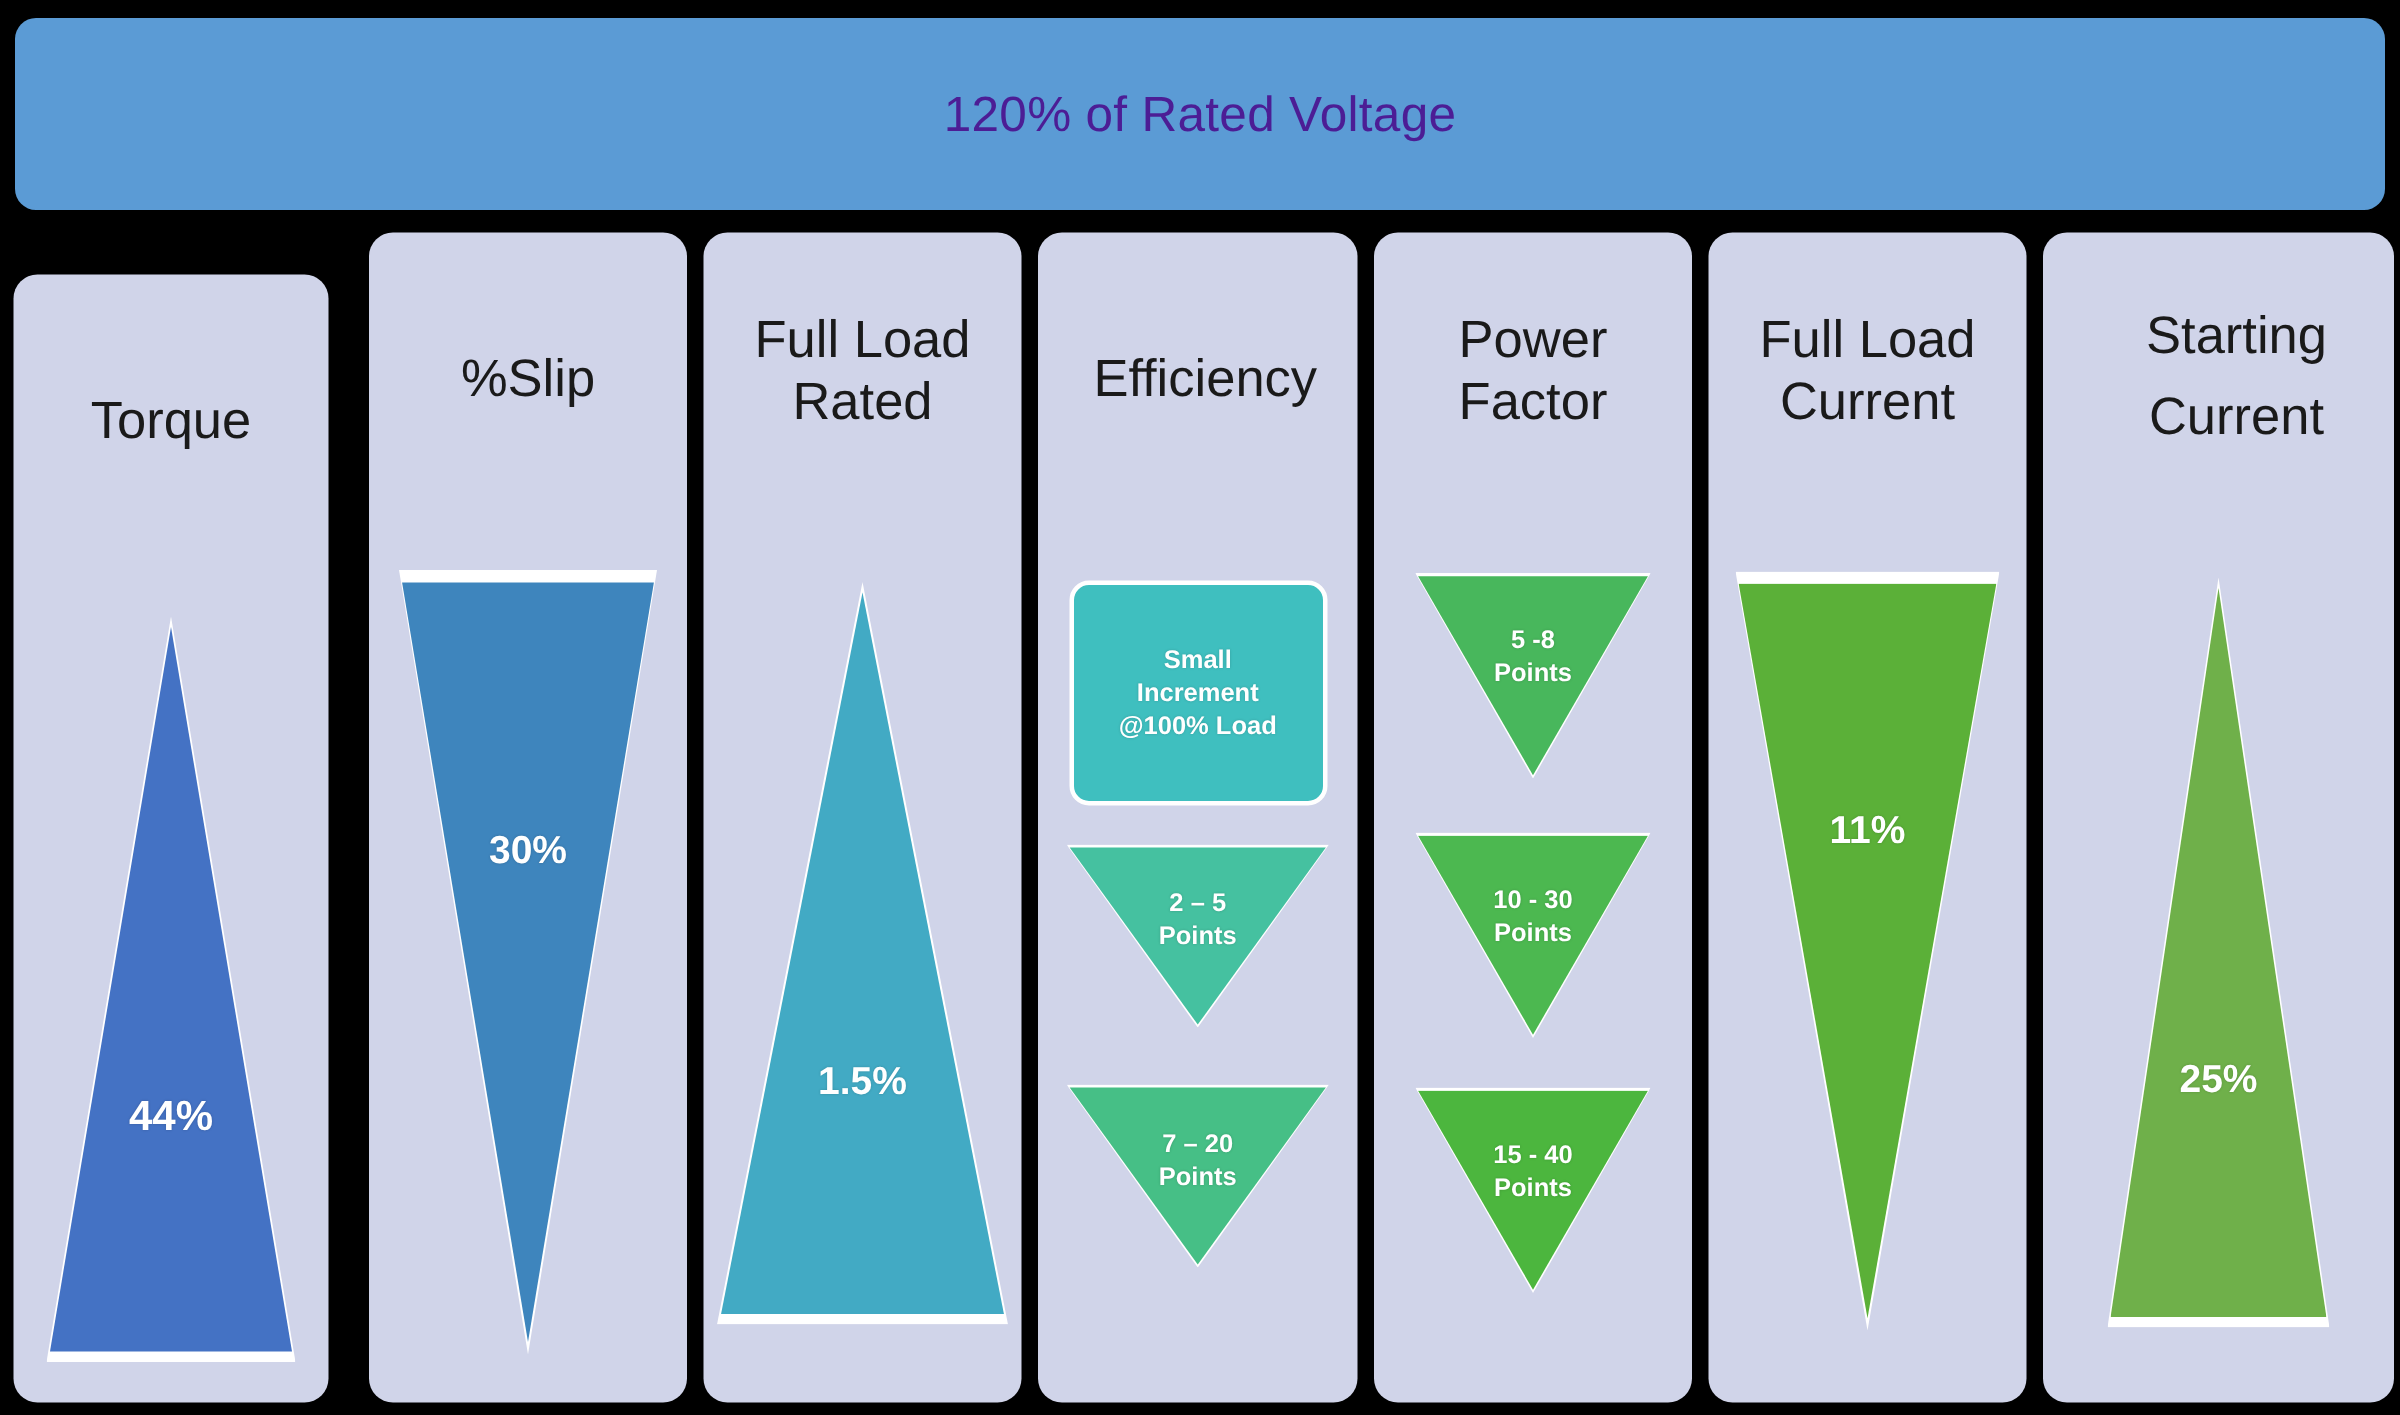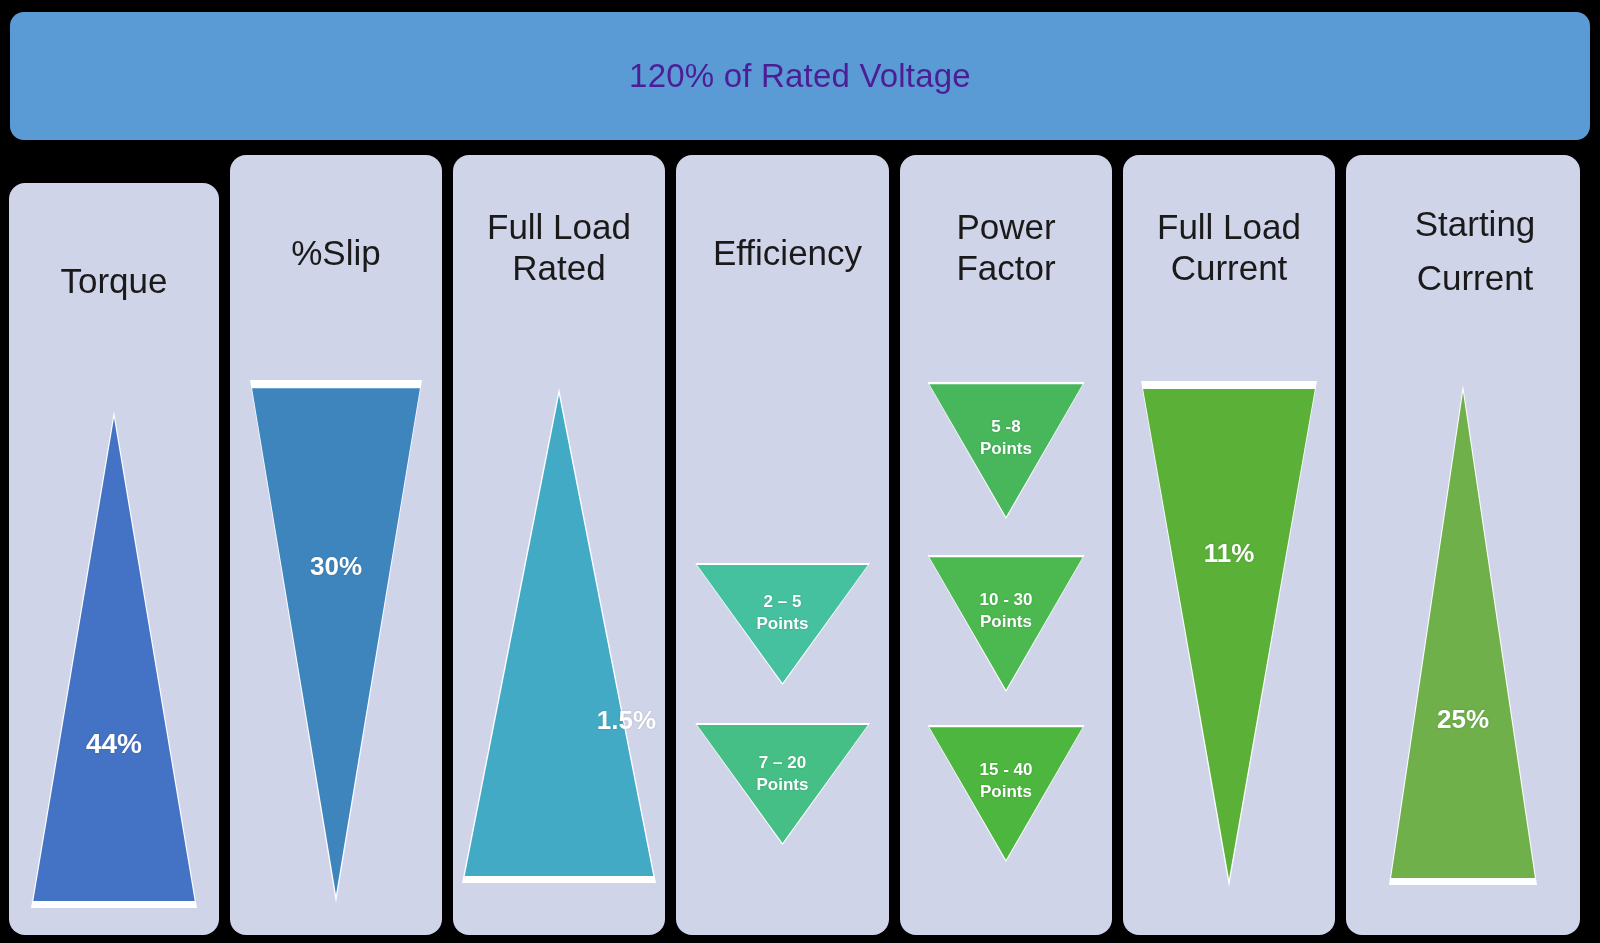--- a/index.html
+++ b/index.html
@@ -53,21 +53,21 @@
   }
   .column {
     position: relative;
     background: #D0D4E9;
     border-radius: 16px;
     box-sizing: border-box;
     overflow: hidden;
     flex: 0 0 auto;
   }
   .col-w1 { width: 210px; margin-top: 28px; }   
-  .col-w2 { width: 212px; }   
+  .col-w2 { width: 212px; margin-left: 16px; }   
   .col-w3 { width: 212px; }   
   .col-w4 { width: 213px; }   
   .col-w5 { width: 212px; }   
   .col-w6 { width: 212px; }   
   .col-w7 { width: 234px; }   
 
   .col-title {
     position: absolute;
     left: 0;
     width: 100%;
@@ -124,21 +124,21 @@
   .sh-torque .lbl { font-size: 28px; margin-top: 168px; }
 
   
   .sh-slip {
     top: 225px; width: 172px; height: 523px;
   }
   .sh-slip .lbl { font-size: 26px; margin-top: -150px; }
 
   
   .sh-fls {
-    top: 233px; width: 194px; height: 495px; justify-content: flex-end;
+    top: 233px; width: 194px; height: 495px;
   }
   .sh-fls .lbl { font-size: 26px; margin-top: 170px; }
 
   
   .eff-box {
     position: absolute;
     left: 50%;
     transform: translateX(-50%);
     top: 232px;
     width: 172px;
@@ -215,20 +215,25 @@
       <div class="shape sh-fls">
         <div class="tri-out up"></div>
         <div class="tri-in up" style="background:#42AAC4"></div>
         <div class="shape-label lbl">1.5%</div>
       </div>
     </div>
 
     <div class="column col-w4">
       <div class="col-title t-eff">Efficiency</div>
 
+      <div class="eff-box">
+        <div class="shape-label lbl">Small</div>
+        <div class="shape-label lbl">Increment</div>
+        <div class="shape-label lbl">@100% Load</div>
+      </div>
 
       <div class="shape sh-eff2">
         <div class="tri-out down"></div>
         <div class="tri-in down" style="background:#45C1A0"></div>
         <div class="shape-label lbl">
           <span>2 – 5</span><br>
           <span>Points</span>
         </div>
       </div>
 

